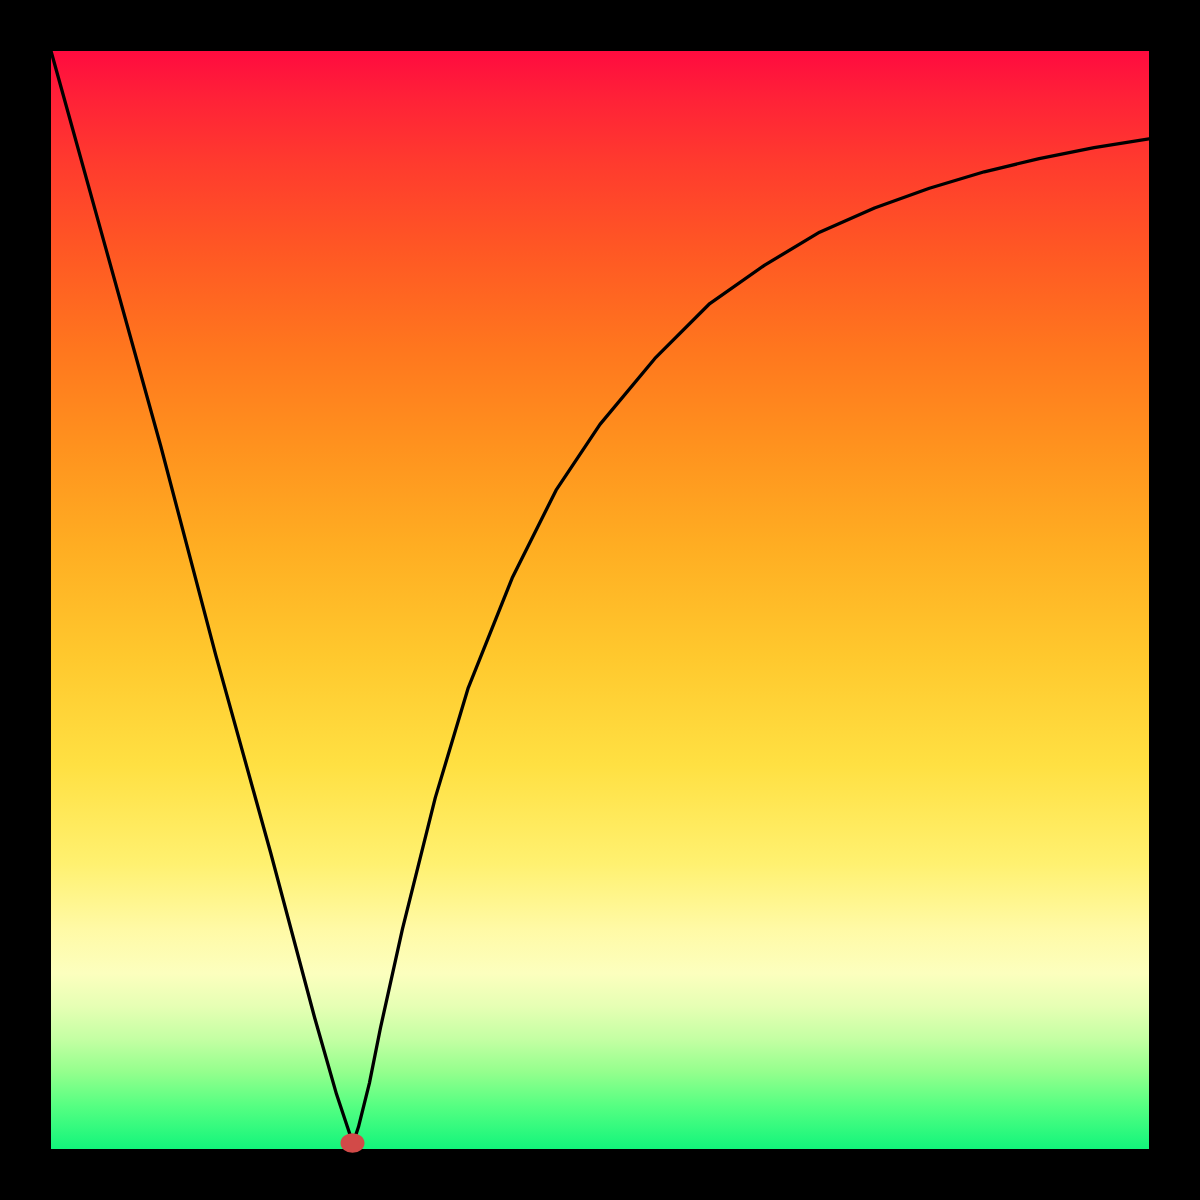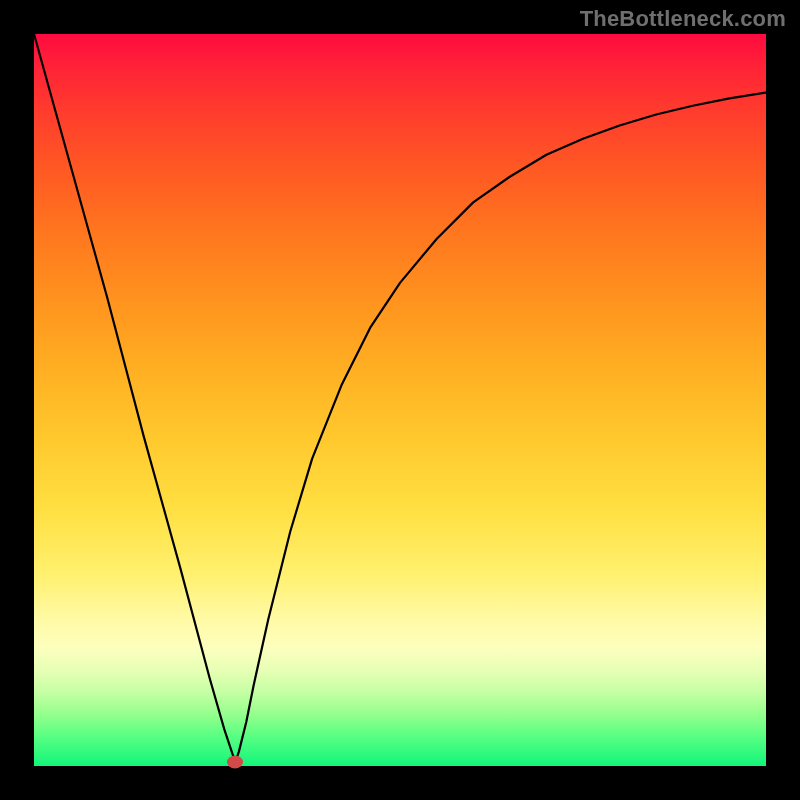--- a/index.html
+++ b/index.html
@@ -71,14 +71,13 @@
 </head>
 <body>
 
 <div class="frame">
   <div class="plot-area">
     <svg class="overlay" viewBox="0 0 732 732" preserveAspectRatio="none">
       <path fill="none" stroke="#000" stroke-width="2.2" stroke-linejoin="round" stroke-linecap="round" d="M0.00 0.00 L36.60 131.76 L73.20 263.52 L109.80 402.60 L146.40 534.36 L175.68 644.16 L190.32 695.40 L197.64 717.36 L201.30 728.34 L204.96 717.36 L212.28 688.08 L219.60 651.48 L234.24 585.60 L256.20 497.76 L278.16 424.56 L307.44 351.36 L336.72 292.80 L366.00 248.88 L402.60 204.96 L439.20 168.36 L475.80 142.74 L512.40 120.78 L549.00 104.68 L585.60 91.50 L622.20 80.52 L658.80 71.74 L695.40 64.42 L732.00 58.56" id="curve-path"></path>
     </svg>
     <div class="marker" id="opt-marker" style="left: 201.3px; top: 728.34px;"></div>
   </div>
-  <div class="watermark">TheBottleneck.com</div>
 </div>
 
 </body></html>

